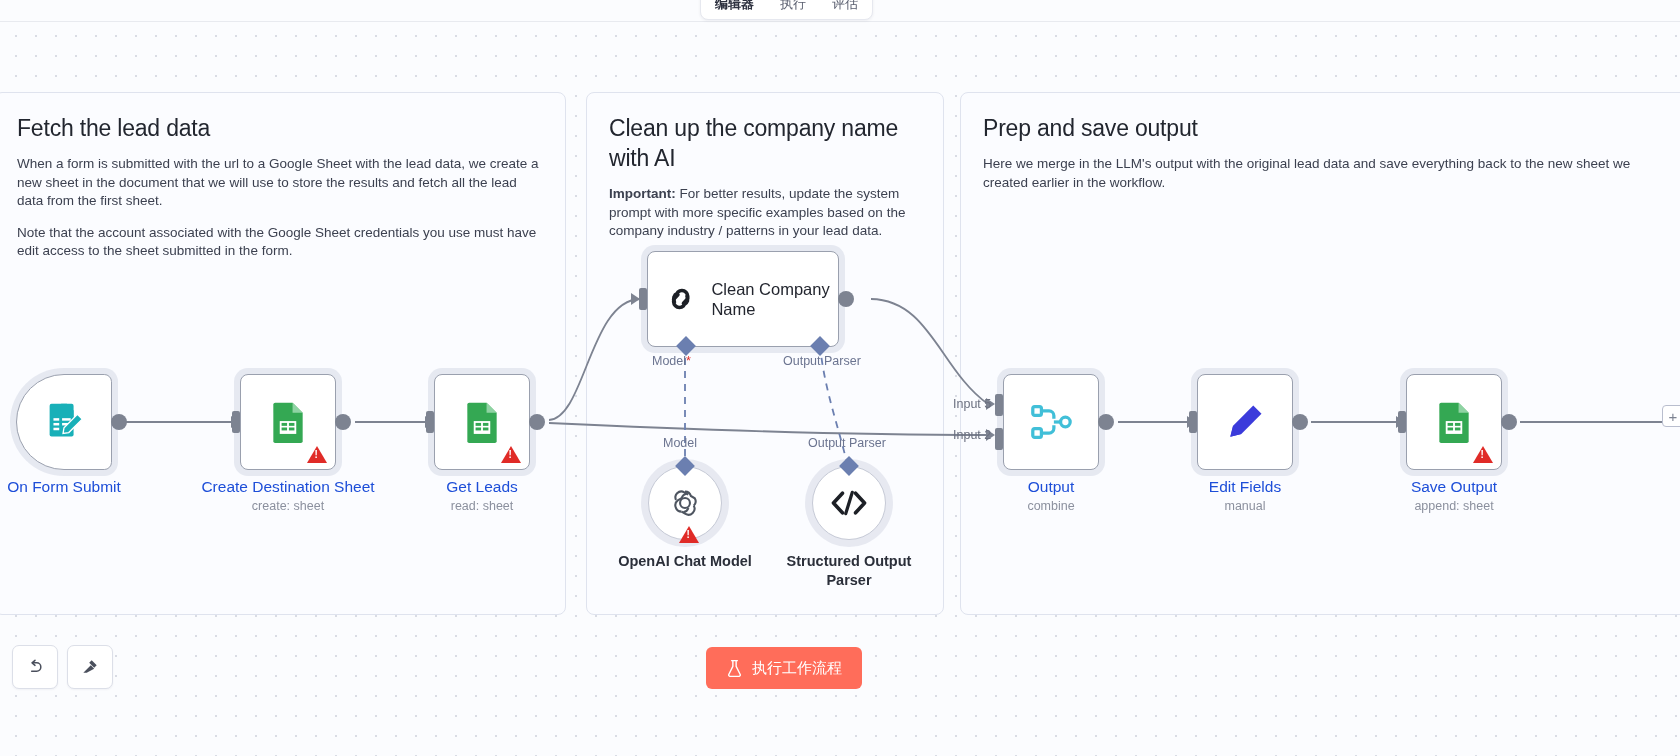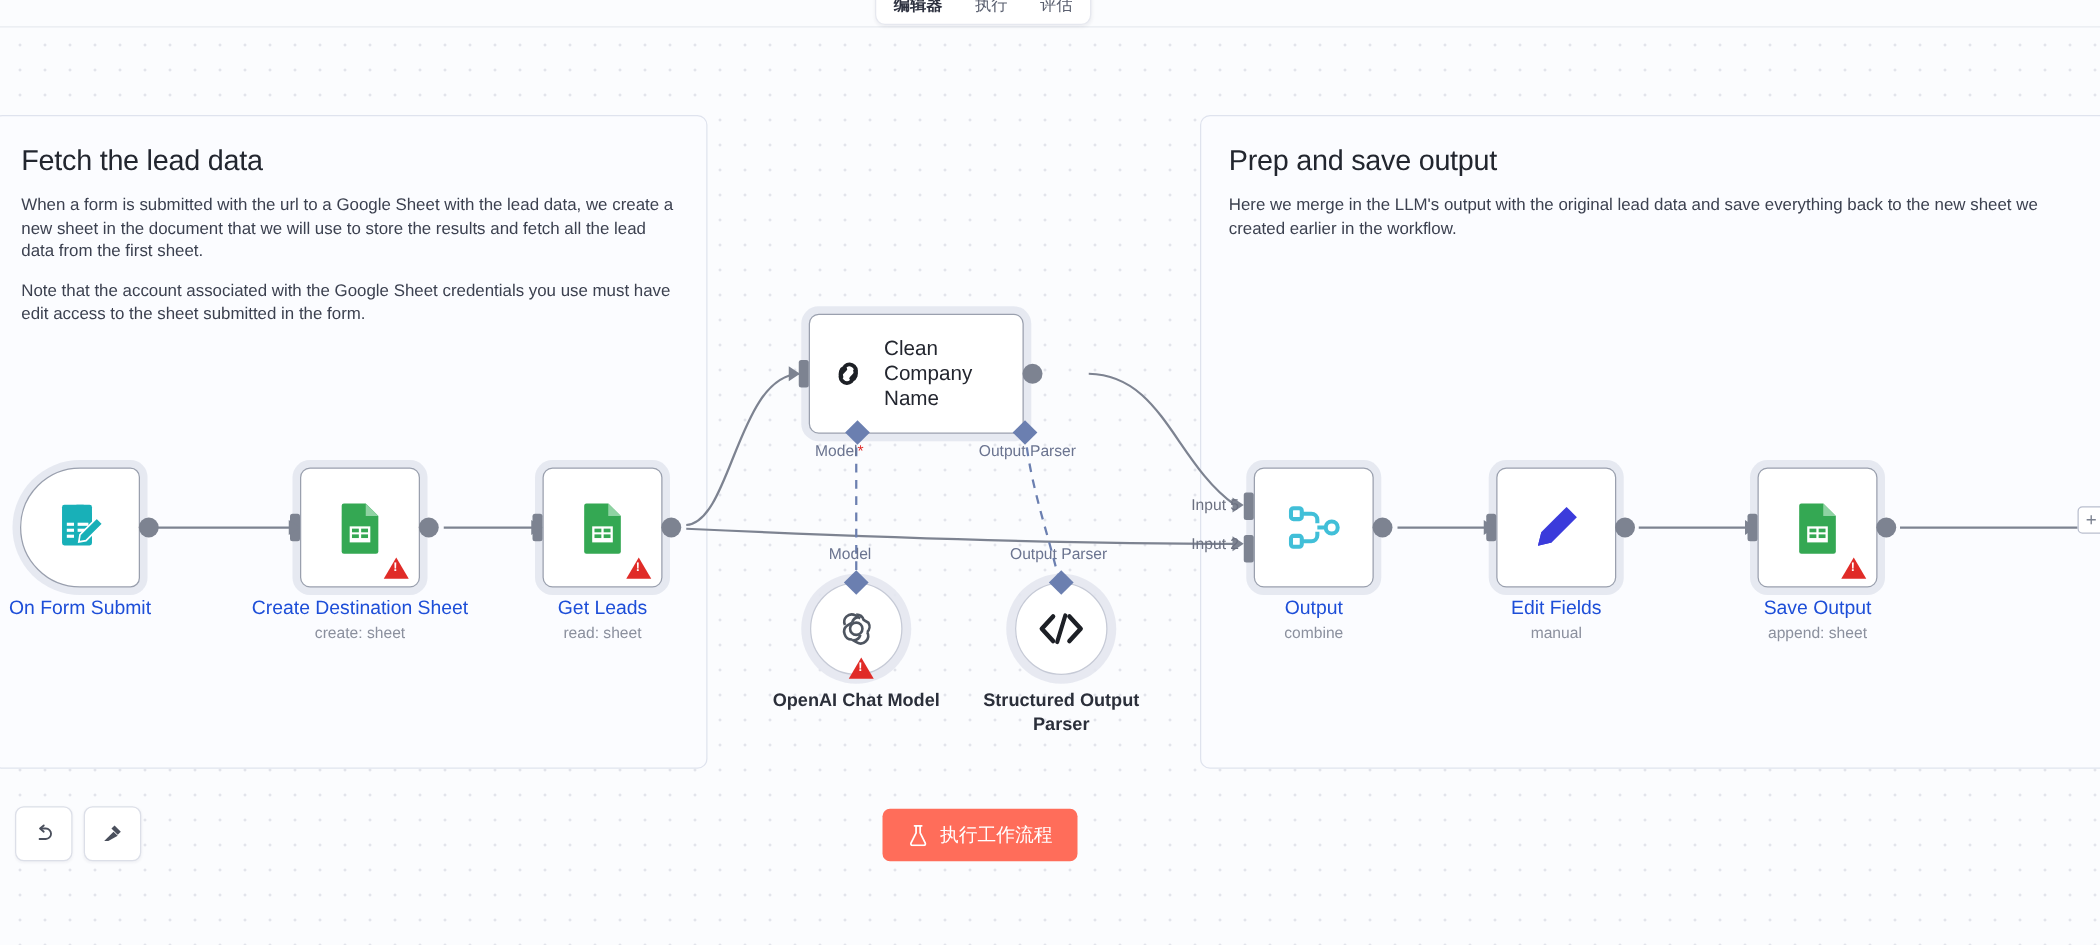--- a/index.html
+++ b/index.html
@@ -77,21 +77,21 @@
     background: #ffffff;
     border: 1.6px solid #9aa0ae;
     border-radius: 8px;
     display: flex; align-items: center; justify-content: center;
     box-shadow: 0 0 0 6px rgba(226,229,238,.85);
   }
   .node-box.trigger {
     border-top-left-radius: 50px; border-bottom-left-radius: 50px;
   }
   .node-box.wide {
-    width: 172px; height: 96px;
+    width: 192px; height: 96px;
     display: flex; align-items: center; justify-content: flex-start;
     padding-left: 16px; gap: 14px;
   }
   .node-title {
     position: absolute; top: 104px; left: 50%; transform: translateX(-50%);
     font-size: 15.5px; color: #1d4ed8; white-space: nowrap; text-align: center;
   }
   .node-sub {
     position: absolute; top: 125px; left: 50%; transform: translateX(-50%);
     font-size: 12.5px; color: #8b909e; white-space: nowrap; text-align: center;
@@ -202,20 +202,26 @@
   <div class="canvas"></div>
 
   <div class="note" id="note-fetch">
     <div class="note-inner">
       <h2>Fetch the lead data</h2>
       <p>When a form is submitted with the url to a Google Sheet with the lead data, we create a new sheet in the document that we will use to store the results and fetch all the lead data from the first sheet.</p>
       <p>Note that the account associated with the Google Sheet credentials you use must have edit access to the sheet submitted in the form.</p>
     </div>
   </div>
 
+  <div class="note" id="note-clean">
+    <div class="note-inner">
+      <h2>Clean up the company name with AI</h2>
+      <p><b>Important:</b><span> For better results, update the system prompt with more specific examples based on the company industry / patterns in your lead data.</span></p>
+    </div>
+  </div>
 
   <div class="note" id="note-prep">
     <div class="note-inner">
       <h2>Prep and save output</h2>
       <p>Here we merge in the LLM's output with the original lead data and save everything back to the new sheet we created earlier in the workflow.</p>
     </div>
   </div>
 
   <svg class="wires">
 

